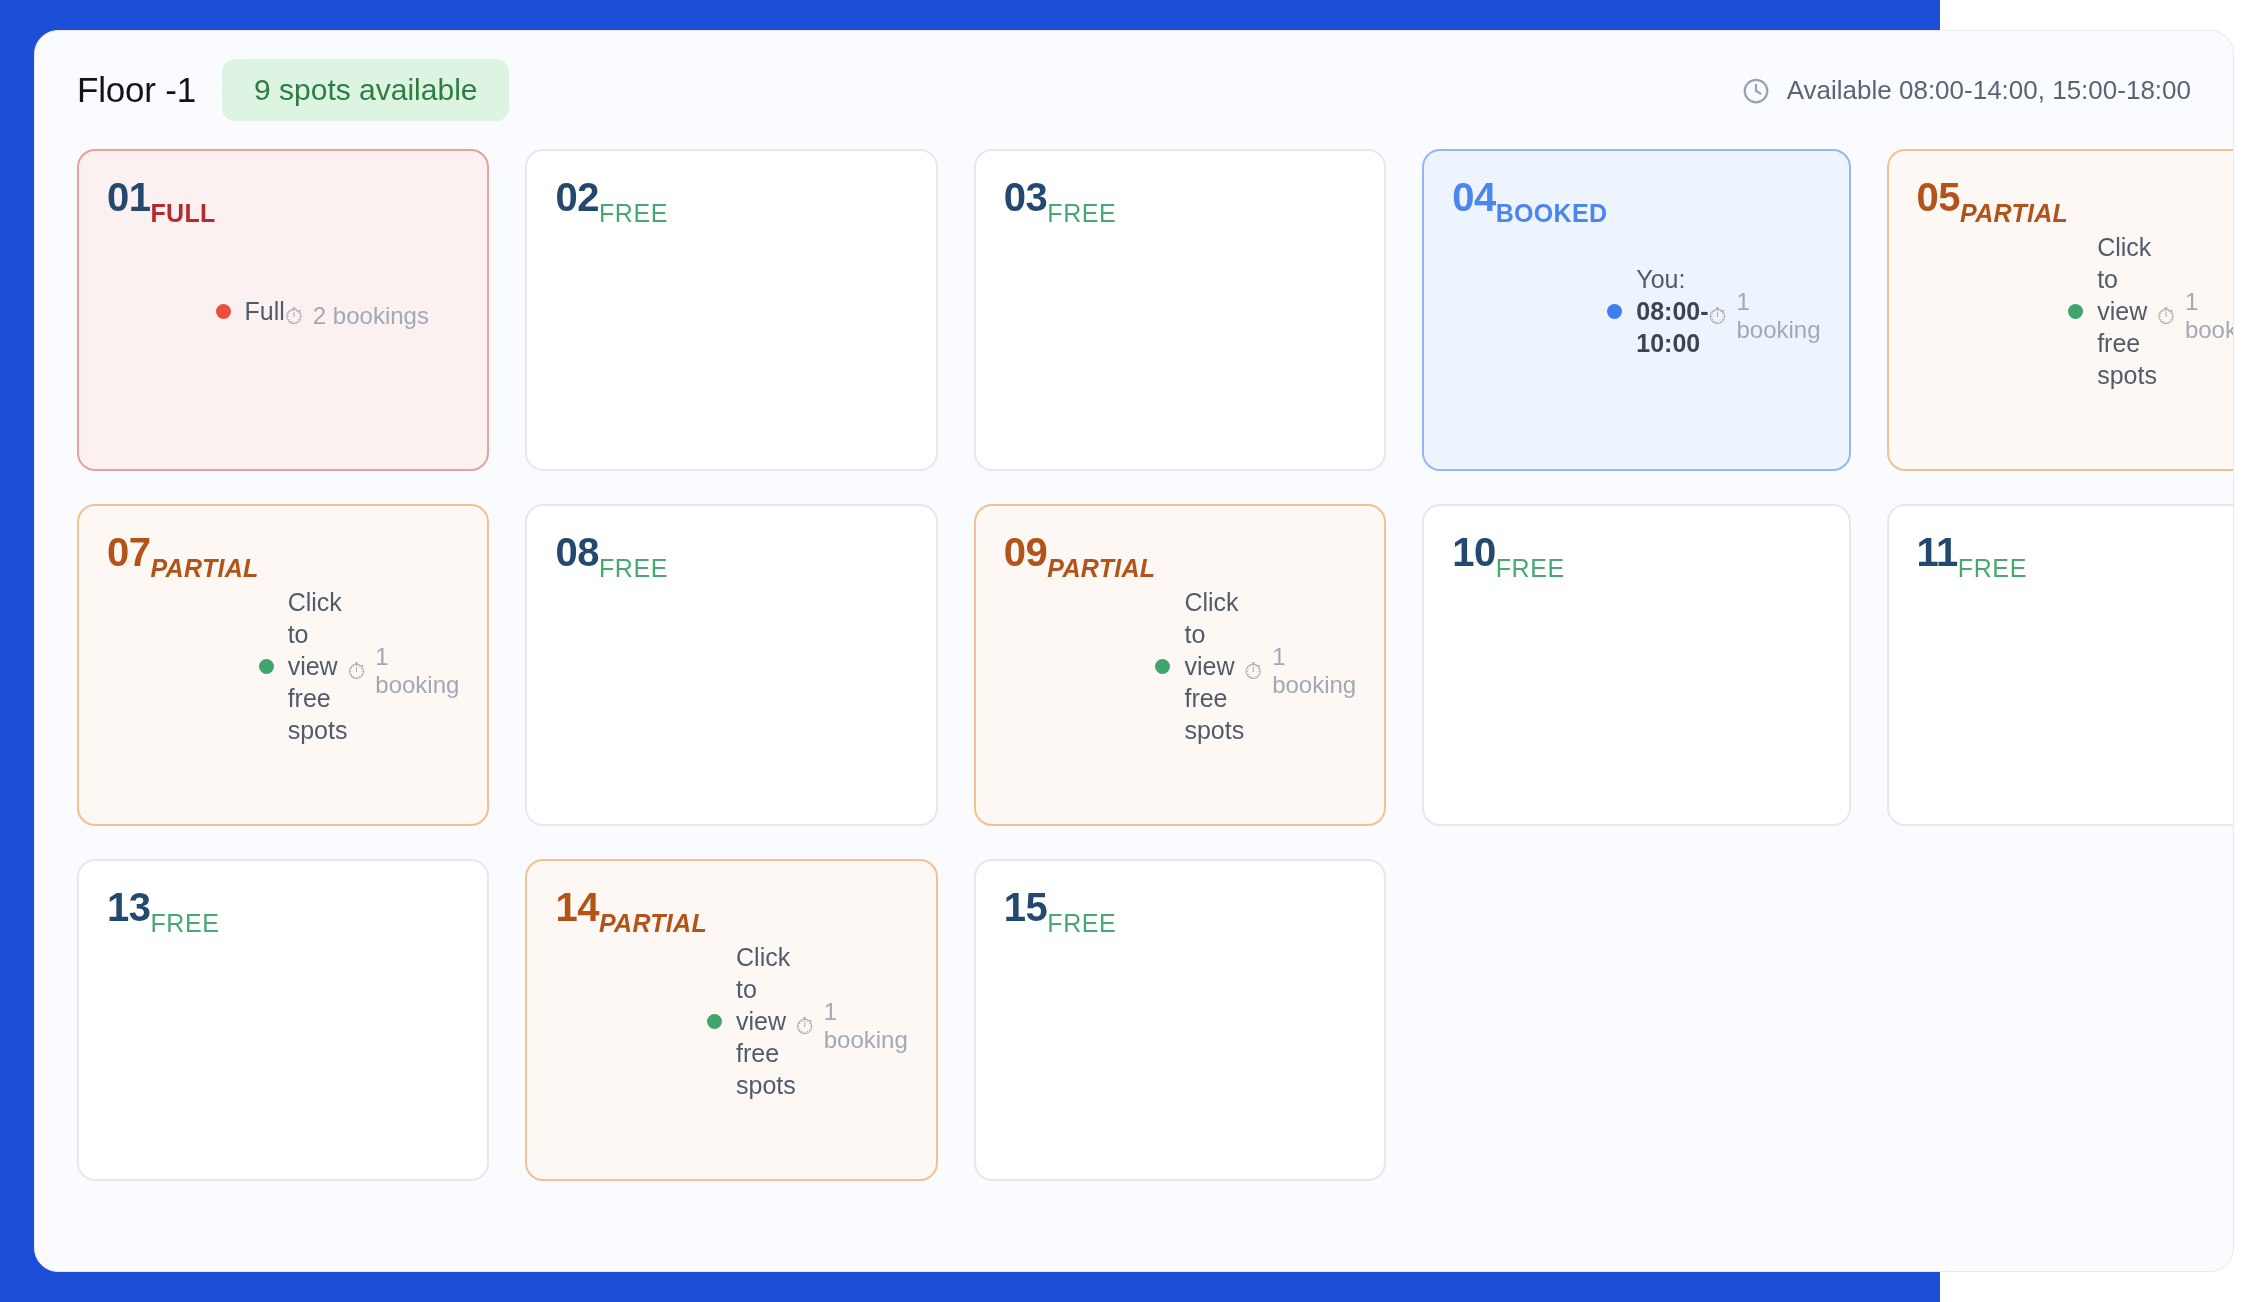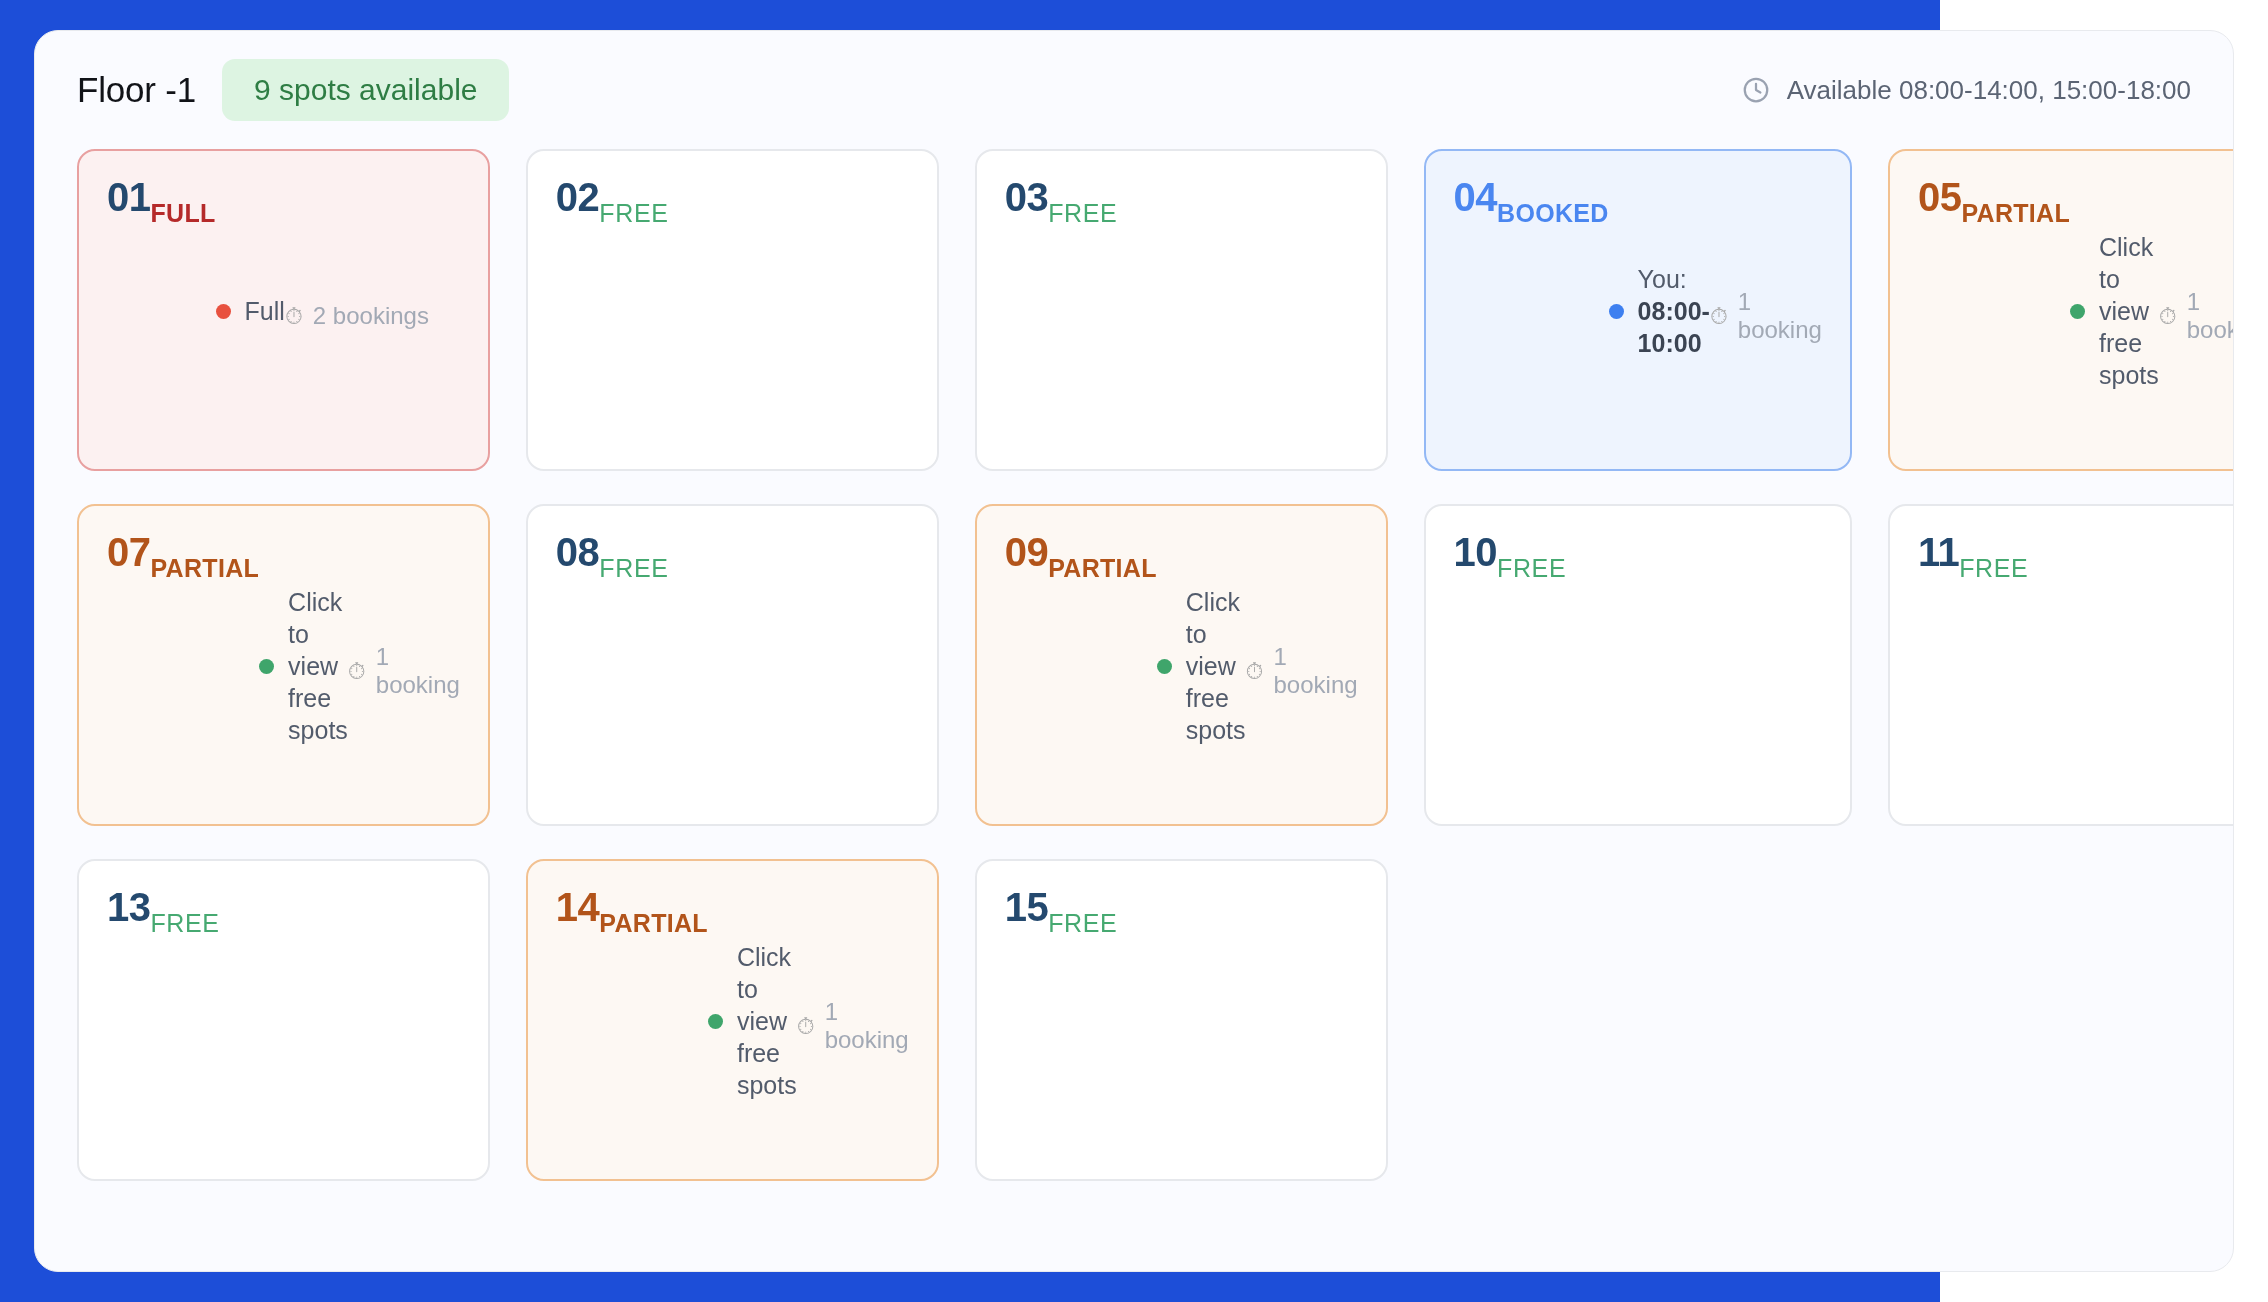--- a/index.html
+++ b/index.html
@@ -55,21 +55,21 @@
     color: #2e7d44;
     font-size: 30px;
     font-weight: 400;
     padding: 14px 32px;
     border-radius: 13px;
     white-space: nowrap;
   }
   .header-right {
     margin-left: auto;
     display: flex;
-    align-items: flex-start;
+    align-items: flex-end;
     gap: 16px;
     color: #5b6474;
     font-size: 26px;
     white-space: nowrap;
   }
   .clock-ico { display: block; width: 30px; height: 30px; flex: none; }
 
   
   .grid {
     display: grid;
@@ -111,21 +111,21 @@
     font-weight: 700;
     letter-spacing: 0.3px;
   }
   .state-free .spot-state {
     color: #46a971;
     font-weight: 400;
     letter-spacing: 0.6px;
   }
   .state-full .spot-state    { color: #b52a2a; }
   .state-booked .spot-state  { color: #4a86f0; }
-  .state-partial .spot-state { color: #b2541a; }
+  .state-partial .spot-state { color: #b2541a; font-style: italic; }
 
   .spot-divider {
     height: 2px;
     background: #e2e5e9;
     margin: 22px 0 20px 0;
   }
 
   .detail-row {
     display: flex;
     align-items: center;

